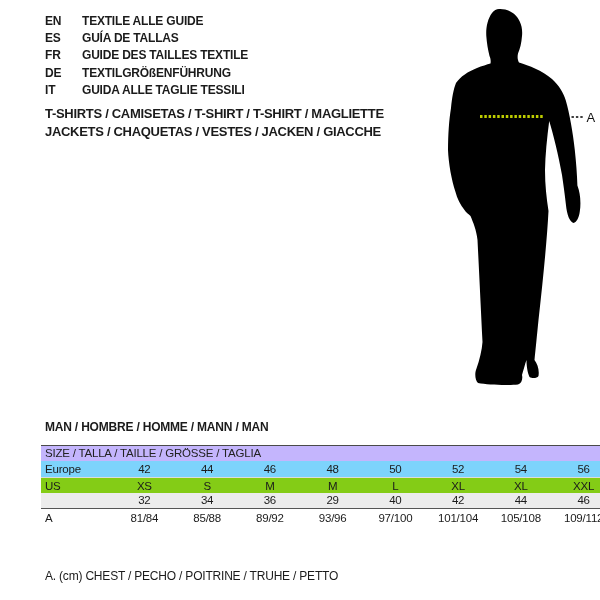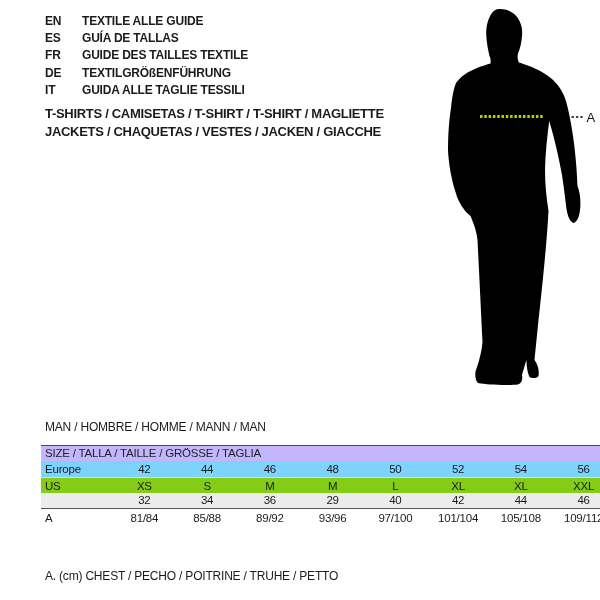--- a/index.html
+++ b/index.html
@@ -10,21 +10,21 @@
   
   .lang-list{position:absolute;left:22px;top:13px;}
   .lang-row{display:flex;line-height:17.2px;font-size:12px;font-weight:700;letter-spacing:-0.2px;}
   .lang-code{width:37px;flex:0 0 37px;}
   
   .cat-block{position:absolute;left:22px;top:105px;}
   .cat-line{font-size:13px;font-weight:700;line-height:18px;letter-spacing:-0.3px;white-space:nowrap;}
   
   .figure-svg{position:absolute;left:410px;top:0px;width:190px;height:400px;}
   
-  .man-heading{position:absolute;left:22px;top:420px;font-size:12px;font-weight:400;letter-spacing:-0.2px;}
+  .man-heading{position:absolute;left:22px;top:420px;font-size:12px;font-weight:700;letter-spacing:-0.2px;}
   
   .size-table{position:absolute;left:18px;top:445px;width:574px;border-top:1px solid #4a4a4a;font-size:11.5px;letter-spacing:-0.2px;}
   .st-header{background:#c4b5fd;height:15px;line-height:15px;padding-left:4px;color:#222;}
   .trow{display:flex;}
   .trow .lbl{width:72px;flex:0 0 72px;padding-left:4px;box-sizing:border-box;text-align:left;}
   .trow .c{flex:1;text-align:center;}
   .row-europe{height:16px;line-height:17px;background:#7dd3fc;}
   .row-us{height:15px;line-height:16px;background:#84cc16;border-top:1px solid #dcdcdc;}
   .row-nums{height:15px;line-height:15px;background:#ececec;}
   .row-a{height:17px;line-height:18px;background:#ffffff;border-top:1px solid #555;}

